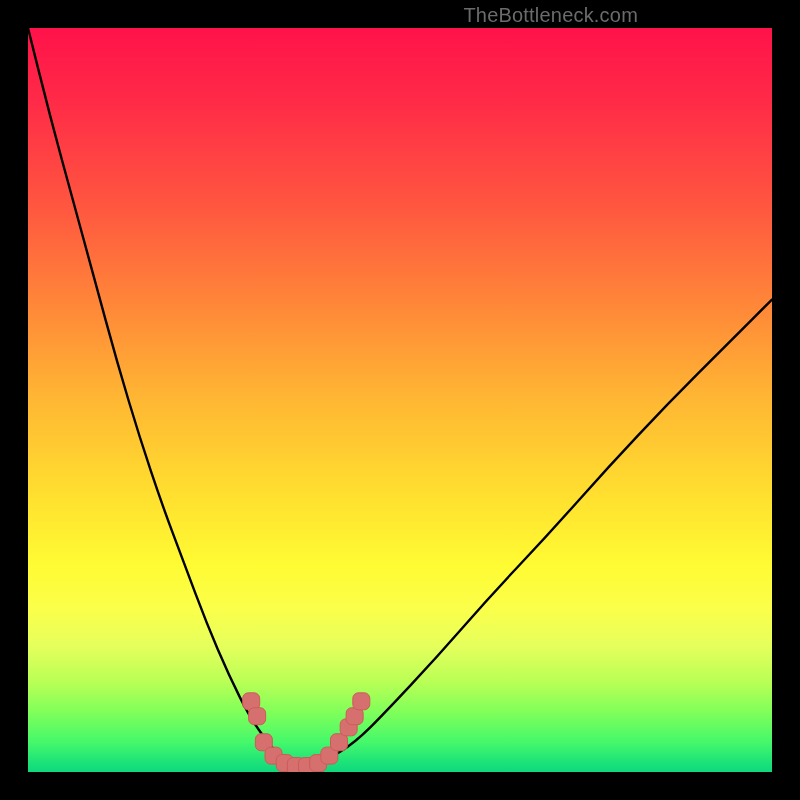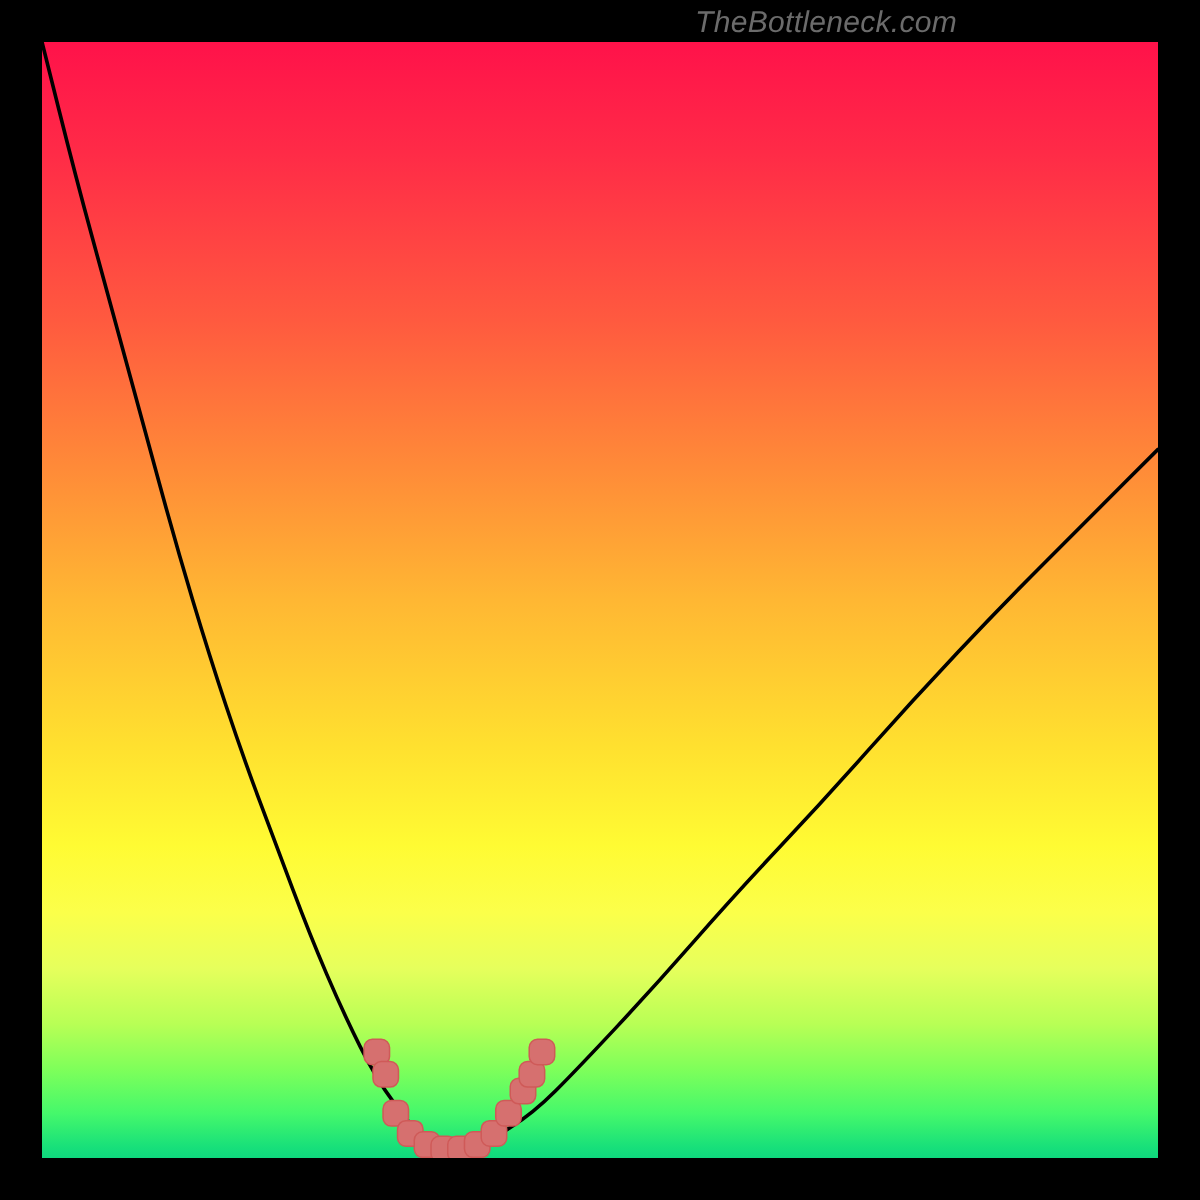--- a/index.html
+++ b/index.html
@@ -11,21 +11,20 @@
     overflow: hidden;
     font-family: Arial, Helvetica, sans-serif;
   }
   .frame {
     position: absolute;
     top: 0;
     left: 0;
     width: 648px;
     height: 800px;
     background: #000;
-    font-style: italic;
   }
   .plot-area {
     position: absolute;
     top: 28px;
     left: 28px;
     width: 744px;
     height: 744px;
     overflow: hidden;
   }
   .gradient-bg {

